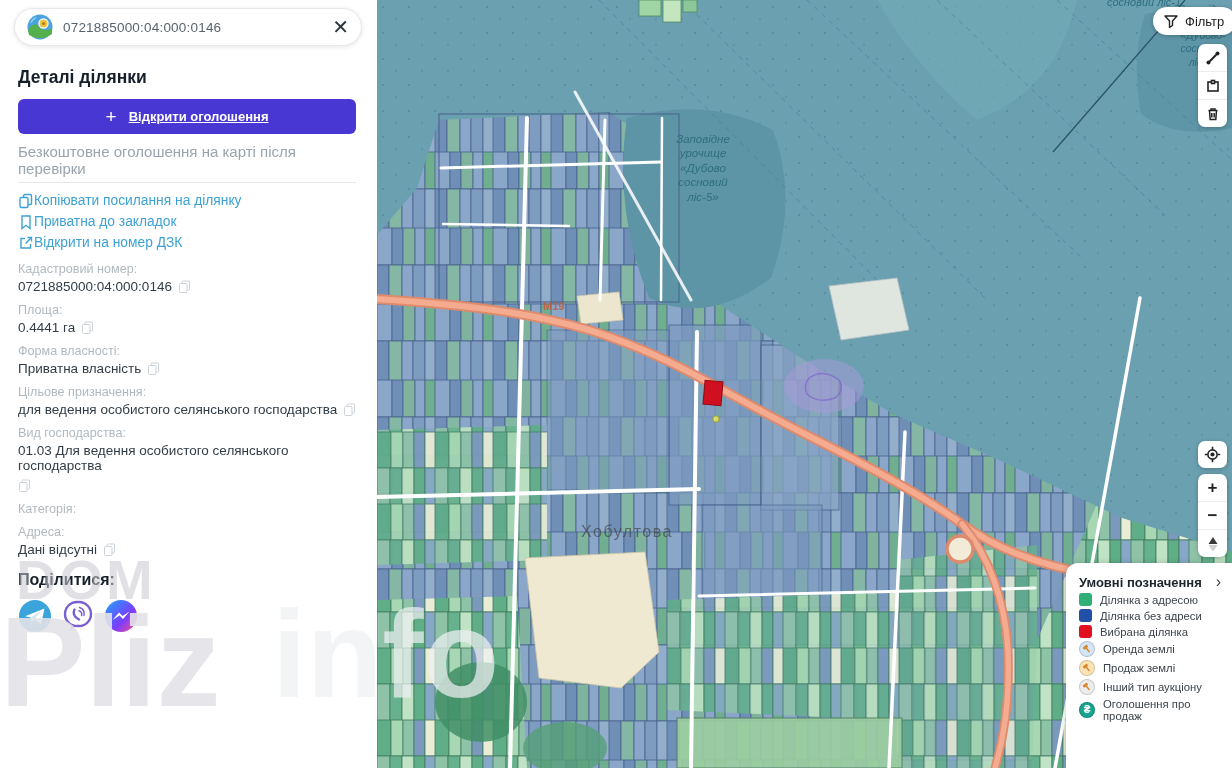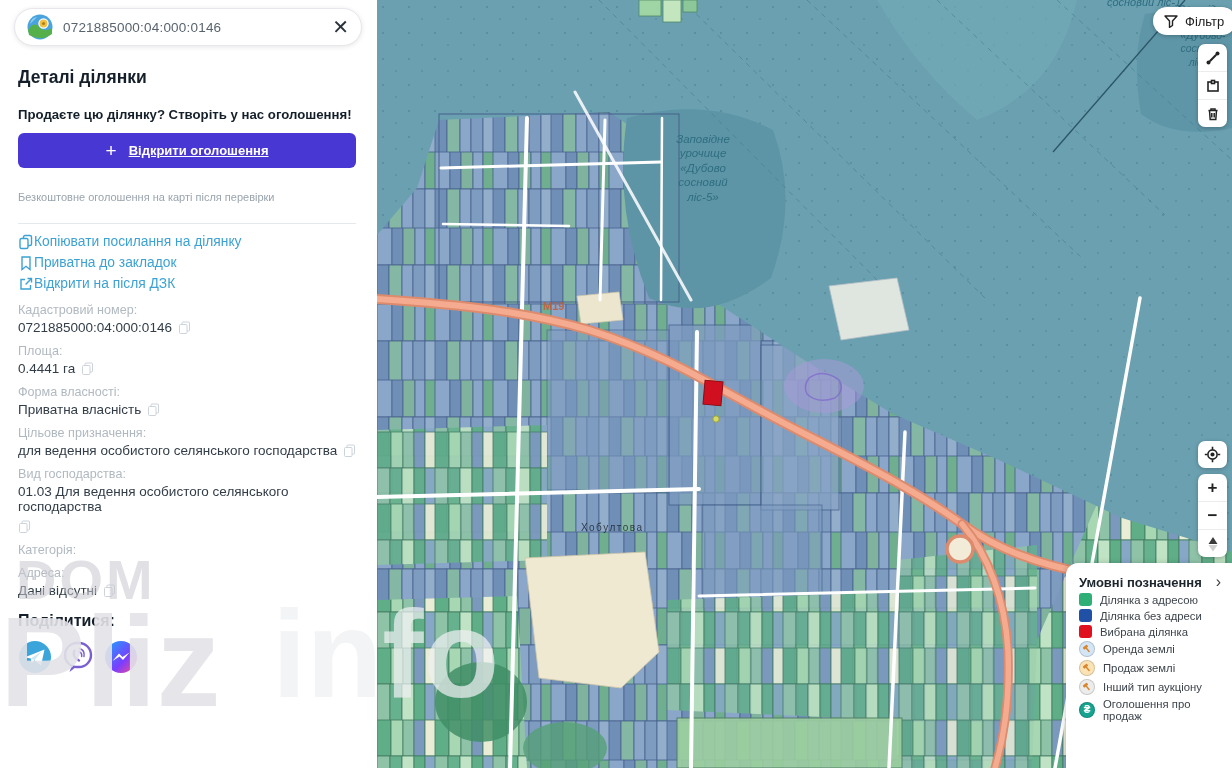--- a/index.html
+++ b/index.html
@@ -17,39 +17,39 @@
   .search-pill .close{font-size:20px;color:#2a323a;cursor:pointer;line-height:1;font-weight:400;}
   h1.page-title{margin:21px 0 0 18px;font-size:17.5px;color:#141f2a;font-weight:bold;}
   .cta{margin:19px 18px 0;font-size:13.2px;font-weight:bold;color:#141f2a;}
   .create-btn{
     margin:11px 0 0 18px;width:338px;height:35px;background:#4837d2;border:none;border-radius:6px;
     color:#fff;display:flex;align-items:center;justify-content:center;gap:12px;cursor:pointer;
     font-family:"Liberation Sans",sans-serif;
   }
   .create-btn .plus{font-size:19px;font-weight:400;line-height:1;}
   .create-btn .lbl{font-size:13px;font-weight:bold;text-decoration:underline;}
-  .note{margin:23px 18px 0;width:338px;font-size:11px;color:#9aa4ad;padding-bottom:20px;border-bottom:1px solid #e6e9eb;}
+  .note{margin:9px 18px 0;width:338px;font-size:15px;color:#9aa4ad;padding-bottom:5px;border-bottom:1px solid #e6e9eb;}
   .links{margin:7px 18px 0;}
   .link{display:flex;align-items:center;color:#3da2d3;font-size:13.8px;height:21px;cursor:pointer;}
   .fields{margin:4px 18px 0;}
   .flabel{font-size:12.6px;color:#b1b9c0;margin-top:9px;}
   .fvalue{font-size:13.5px;color:#323d47;margin-top:3px;display:flex;align-items:flex-end;gap:6px;flex-wrap:wrap;}
   .copy-ic{flex:none;margin-bottom:1px;cursor:pointer;}
   .share-title{margin:14px 18px 0;font-size:16px;font-weight:bold;color:#141f2a;}
   .share-row{margin:10px 18px 0;display:flex;gap:9px;align-items:center;}
   .share-row svg{cursor:pointer;}
   
   .map{position:absolute;left:377px;top:0;width:855px;height:768px;overflow:hidden;background:#6aa0b0;z-index:1;}
   .map svg.base{position:absolute;left:0;top:0;}
   .map-label{position:absolute;font-style:italic;color:#2e6e80;text-align:center;line-height:1.25;z-index:2;}
   .lbl-lis5{left:284px;top:132px;width:84px;font-size:11.5px;}
   .lbl-lis2{left:799px;top:3px;width:54px;font-size:10.5px;overflow-wrap:break-word;}
   .lbl-lis1{left:728px;top:-4px;width:78px;font-size:11px;}
   .lbl-m19{left:166px;top:300px;font-style:normal;font-weight:bold;font-size:11px;color:#bf6040;opacity:.9;}
-  .lbl-khob{left:204px;top:522px;font-style:normal;font-size:10px;color:#000000;opacity:.65;letter-spacing:1.5px;}
+  .lbl-khob{left:204px;top:522px;font-style:normal;font-size:16px;color:#404040;opacity:.65;letter-spacing:1.5px;}
   .filter-btn{
     position:absolute;left:776px;top:7px;height:28px;padding:0 12px 0 10px;background:#fff;border-radius:15px;
     display:flex;align-items:center;gap:6px;font-size:13px;color:#222;box-shadow:0 1px 4px rgba(0,0,0,.25);z-index:3;cursor:pointer;
   }
   .ctrl-stack{
     position:absolute;left:821px;width:29px;background:#fff;border-radius:7px;
     box-shadow:0 1px 4px rgba(0,0,0,.25);z-index:3;display:flex;flex-direction:column;align-items:stretch;
   }
   .ctrl-cell{height:27px;display:flex;align-items:center;justify-content:center;cursor:pointer;}
   .ctrl-cell + .ctrl-cell{border-top:1px solid #ececec;}
@@ -85,21 +85,20 @@
         <path d="M3 10 L10 3 Q4 4 3 10 Z" fill="#8ed0f0"></path>
         <circle cx="16.5" cy="9.5" r="4.6" fill="#f2c23e" stroke="#fff" stroke-width="1.2"></circle>
         <circle cx="16.5" cy="9.5" r="1.6" fill="#b07f1a"></circle>
       </svg>
     </span>
     <span class="query">0721885000:04:000:0146</span>
     <span class="close">✕</span>
   </div>
 
   <h1 class="page-title">Деталі ділянки</h1>
-  <div class="cta">Продаєте цю ділянку? Створіть у нас оголошення!</div>
 
   <button class="create-btn">
     <span class="plus">+</span>
     <span class="lbl">Відкрити оголошення</span>
   </button>
 
   <div class="note">Безкоштовне оголошення на карті після перевірки</div>
 
   <div class="links">
     <div class="link">
@@ -114,21 +113,21 @@
         <path d="M4 2 h8 v12.5 l-4-3.2 -4 3.2 z"></path>
       </svg>
       <span>Приватна до закладок</span>
     </div>
     <div class="link">
       <svg width="16" height="16" viewBox="0 0 16 16" fill="none" stroke="#3da2d3" stroke-width="1.4">
         <path d="M7 3.5 H3 v9.5 h9.5 v-4"></path>
           <path d="M9.5 2.5 h4 v4"></path>
           <path d="M13.2 2.8 L7.6 8.4"></path>
       </svg>
-      <span>Відкрити на після ДЗК</span>
+      <span>Відкрити на номер ДЗК</span>
     </div>
   </div>
 
   <div class="fields">
     <div class="field">
       <div class="flabel">Кадастровий номер:</div>
       <div class="fvalue">
           <span>0721885000:04:000:0146</span>
         <svg class="copy-ic" width="13" height="13" viewBox="0 0 13 13" fill="#fff" stroke="#ccd3db" stroke-width="1">
             <rect x="4" y="1" width="7.5" height="9" rx="1"></rect>

